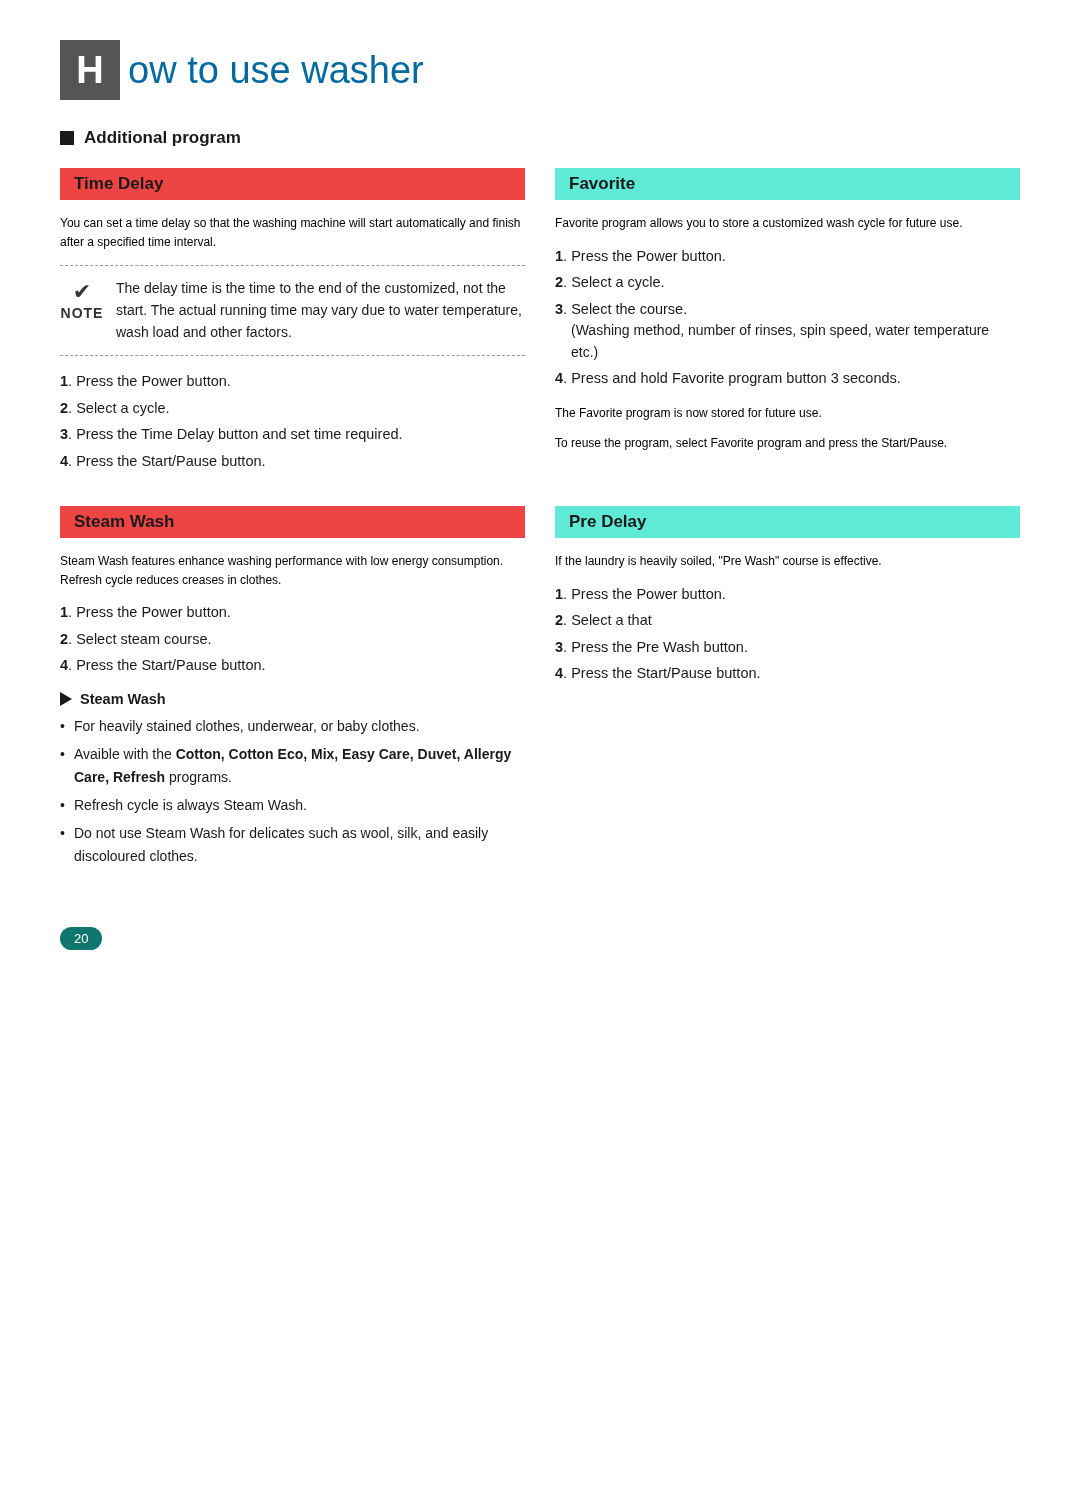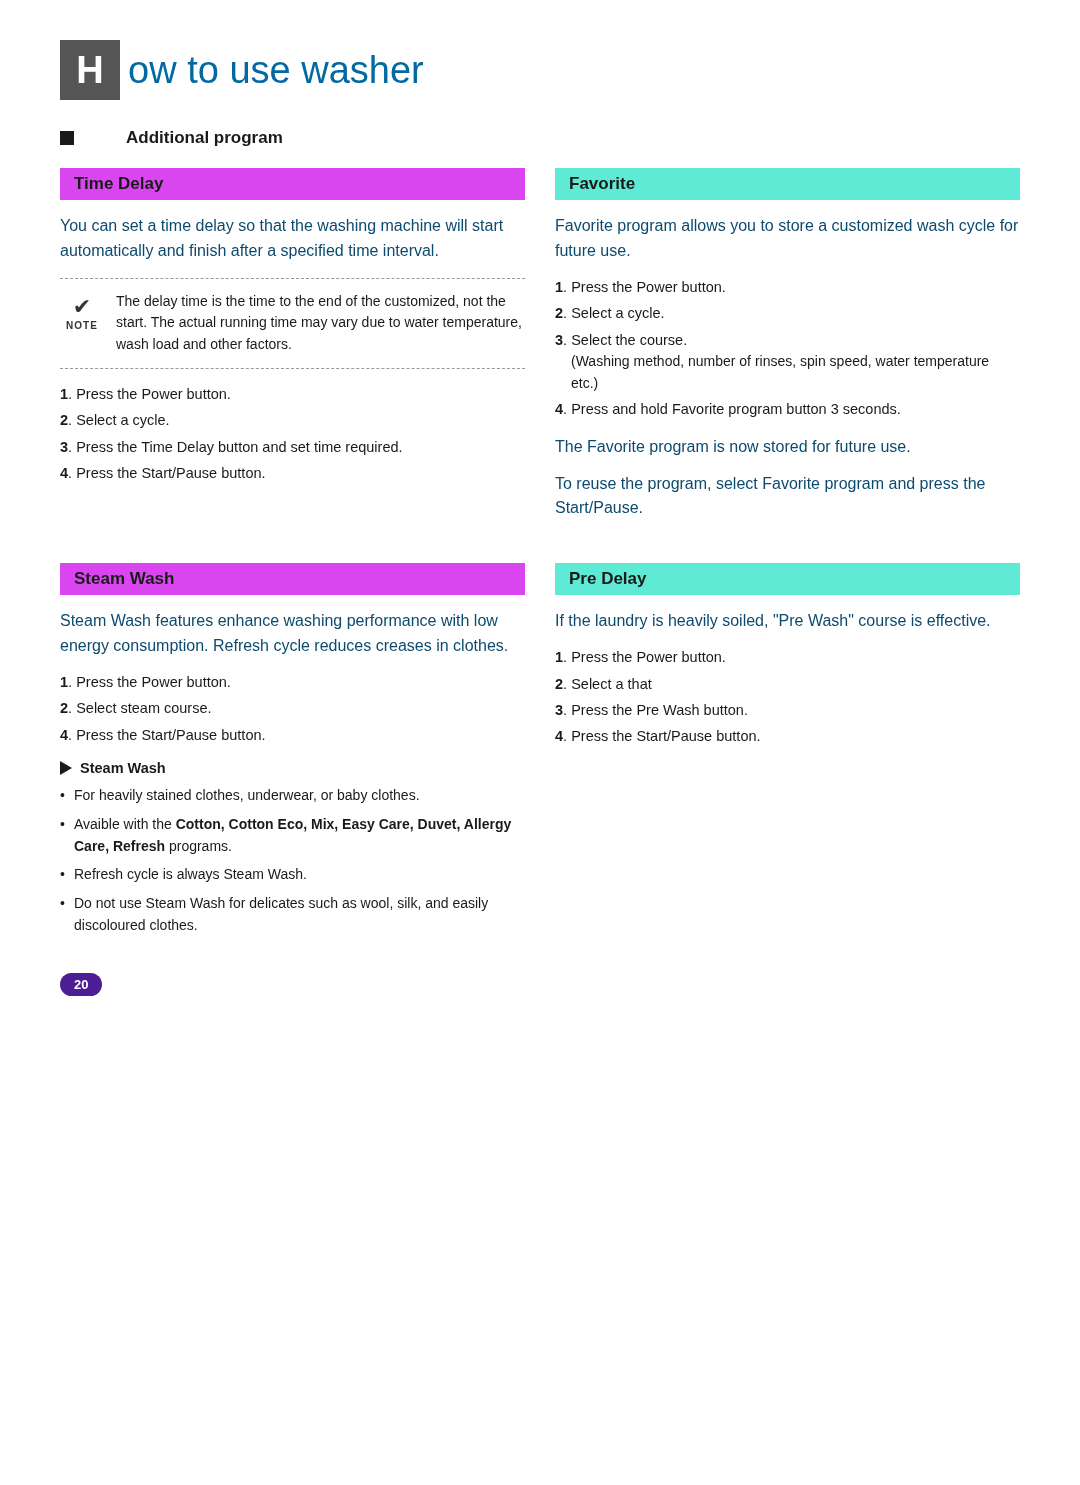--- a/index.html
+++ b/index.html
@@ -42,21 +42,20 @@
       padding-left: 8px;
     }
 
     
     .section-title {
       display: flex;
       align-items: center;
       margin-bottom: 20px;
       font-size: 17px;
       font-weight: bold;
-      gap: 42px;
     }
 
     .section-title .square {
       width: 14px;
       height: 14px;
       background: #1a1a1a;
       display: inline-block;
       margin-right: 10px;
       flex-shrink: 0;
     }
@@ -71,37 +70,37 @@
     .col-left {
       flex: 1;
     }
 
     .col-right {
       flex: 1;
     }
 
     
     .card-header {
-      background: #d946ef;
+      background: #ef4444;
       padding: 6px 14px;
       font-size: 17px;
       font-weight: bold;
       margin-bottom: 14px;
     }
 
     .card-header.right {
       background: #5eead4;
     }
 
     
     .body-text {
-      font-size: 16px;
+      font-size: 12px;
       line-height: 1.55;
       margin-bottom: 12px;
-      color: #0c4a6e;
+      color: #000000;
     }
 
     .body-text b {
       font-weight: normal;
     }
 
     
     .note-box {
       display: flex;
       align-items: flex-start;
@@ -121,21 +120,21 @@
       align-items: center;
       justify-content: center;
     }
 
     .note-icon .checkmark {
       font-size: 22px;
       color: #333;
     }
 
     .note-label {
-      font-size: 10px;
+      font-size: 14px;
       font-weight: bold;
       letter-spacing: 1px;
       color: #333;
       margin-top: 0;
     }
 
     .note-text {
       font-size: 14px;
       line-height: 1.55;
       color: #1a1a1a;
@@ -203,26 +202,27 @@
       content: '•';
       position: absolute;
       left: 0;
     }
 
     
     .page-num-box {
       display: inline-flex;
       align-items: center;
       justify-content: center;
-      background: #4c1d95;
+      background: #0f766e;
       color: #ffffff;
       font-size: 13px;
-      font-weight: bold;
+      font-weight: normal;
       padding: 4px 14px;
       border-radius: 12px;
+      margin-top: 24px;
     }
   </style>
 </head>
 <body>
 
 <div class="page-header">
   <div class="header-box">
     <span>H</span>
   </div>
   <span class="header-title">ow to use washer</span>

